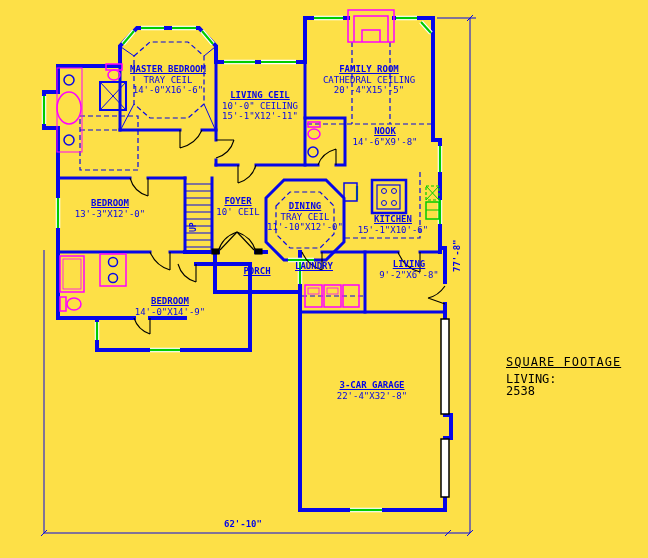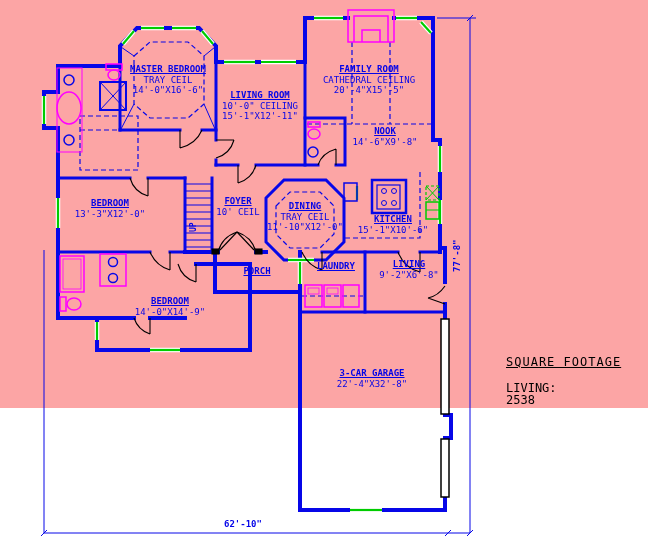--- a/index.html
+++ b/index.html
@@ -1,31 +1,31 @@
 <!DOCTYPE html>
 <html><head>
 <meta charset="utf-8">
 <style>
   html,body{margin:0;padding:0;background:#ffffff;}
   body{width:648px;height:558px;overflow:hidden;}
-  #plan{position:relative;width:648px;height:408px;background:#fca5a5;
+  #plan{position:relative;width:648px;height:558px;background:#fde047;
         font-family:"DejaVu Sans Mono","Liberation Mono",monospace;}
   #plan svg{position:absolute;left:0;top:0;}
   .room-label{position:absolute;color:#0404e8;font:bold 9px "DejaVu Sans Mono",monospace;
               text-align:center;line-height:1.18;letter-spacing:0;white-space:normal;}
   .rname{display:block;text-decoration:underline;}
   .rdetail{display:block;font-weight:normal;}
   .dim-text{position:absolute;color:#0404e8;font:bold 9px "DejaVu Sans Mono",monospace;}
   .dim-v{transform:rotate(-90deg);transform-origin:left top;}
   .up-label{position:absolute;left:189px;top:232px;color:#0404e8;
             font:bold 8px "DejaVu Sans Mono",monospace;transform:rotate(-90deg);
             transform-origin:left top;}
   .sqft{position:absolute;left:506px;top:356px;width:136px;color:#000000;
         font:12px "DejaVu Sans Mono",monospace;line-height:1.05;}
-  .sqft-title{display:block;text-decoration:underline;letter-spacing:1px;margin-bottom:13px;}
+  .sqft-title{display:block;text-decoration:underline;letter-spacing:1px;margin-bottom:4px;}
   .sqft-row{display:flex;flex-direction:column;}
   .sqft-label{width:64px;}
   .sqft-value{flex:1;}
 </style>
 </head>
 <body>
 
 <div id="plan">
 
 <svg width="648" height="558" viewBox="0 0 648 558">
@@ -191,21 +191,21 @@
   </g>
 </svg>
 
   <div class="room-label" style="left:128px;top:64px;width:80px">
     <span class="rname">MASTER BEDROOM</span>
     <span class="rdetail">TRAY CEIL</span>
     <span class="rdetail">14'-0"X16'-6"</span>
   </div>
 
   <div class="room-label" style="left:215px;top:90px;width:90px">
-    <span class="rname">LIVING ROOM</span>
+    <span class="rname">LIVING CEIL</span>
     <span class="rdetail">10'-0" CEILING</span>
     <span class="rdetail">15'-1"X12'-11"</span>
   </div>
 
   <div class="room-label" style="left:314px;top:64px;width:110px">
     <span class="rname">FAMILY ROOM</span>
     <span class="rdetail">CATHEDRAL CEILING</span>
     <span class="rdetail">20'-4"X15'-5"</span>
   </div>
 
@@ -237,30 +237,30 @@
 
   <div class="room-label" style="left:130px;top:296px;width:80px">
     <span class="rname">BEDROOM</span>
     <span class="rdetail">14'-0"X14'-9"</span>
   </div>
 
   <div class="room-label" style="left:227px;top:266px;width:60px">
     <span class="rname">PORCH</span>
   </div>
 
-  <div class="room-label" style="left:306px;top:261px;width:60px">
+  <div class="room-label" style="left:284px;top:261px;width:60px">
     <span class="rname">LAUNDRY</span>
   </div>
 
   <div class="room-label" style="left:369px;top:259px;width:80px">
     <span class="rname">LIVING</span>
     <span class="rdetail">9'-2"X6'-8"</span>
   </div>
 
-  <div class="room-label" style="left:322px;top:368px;width:100px">
+  <div class="room-label" style="left:322px;top:380px;width:100px">
     <span class="rname">3-CAR GARAGE</span>
     <span class="rdetail">22'-4"X32'-8"</span>
   </div>
 
   <span class="up-label">UP</span>
 
   <span class="dim-text" style="left:224px;top:519px">62'-10"</span>
   <span class="dim-text dim-v" style="left:452px;top:272px">77'-8"</span>
 
   <div class="sqft">

